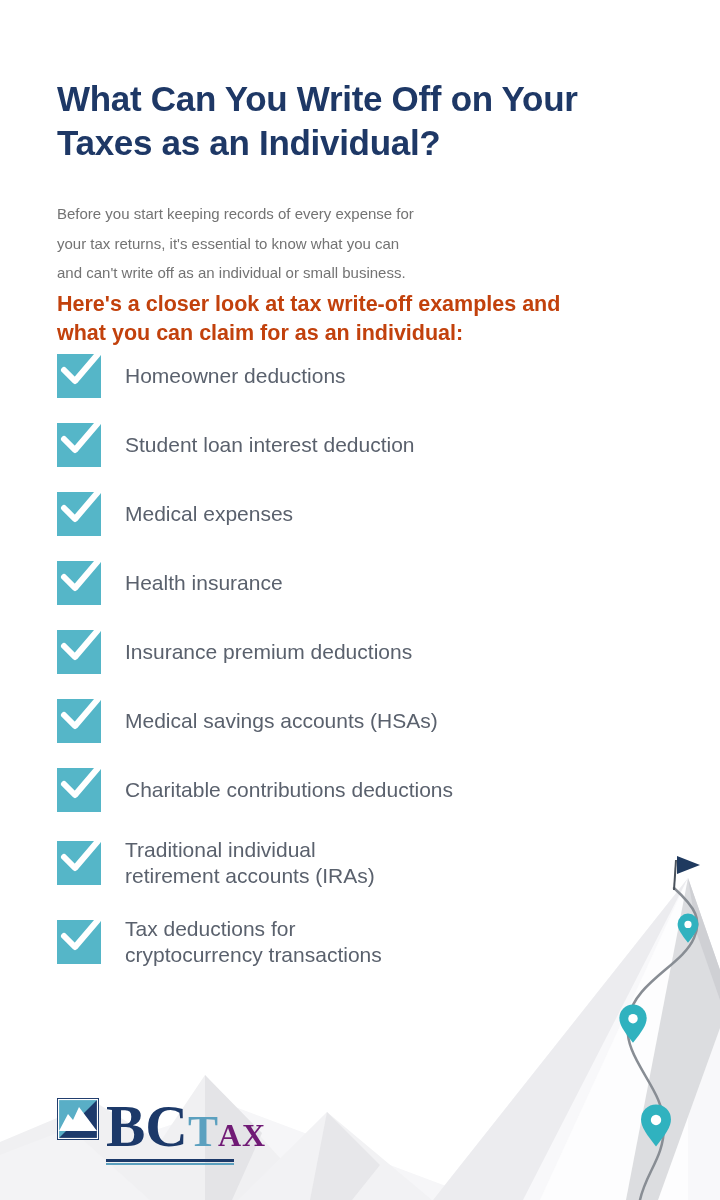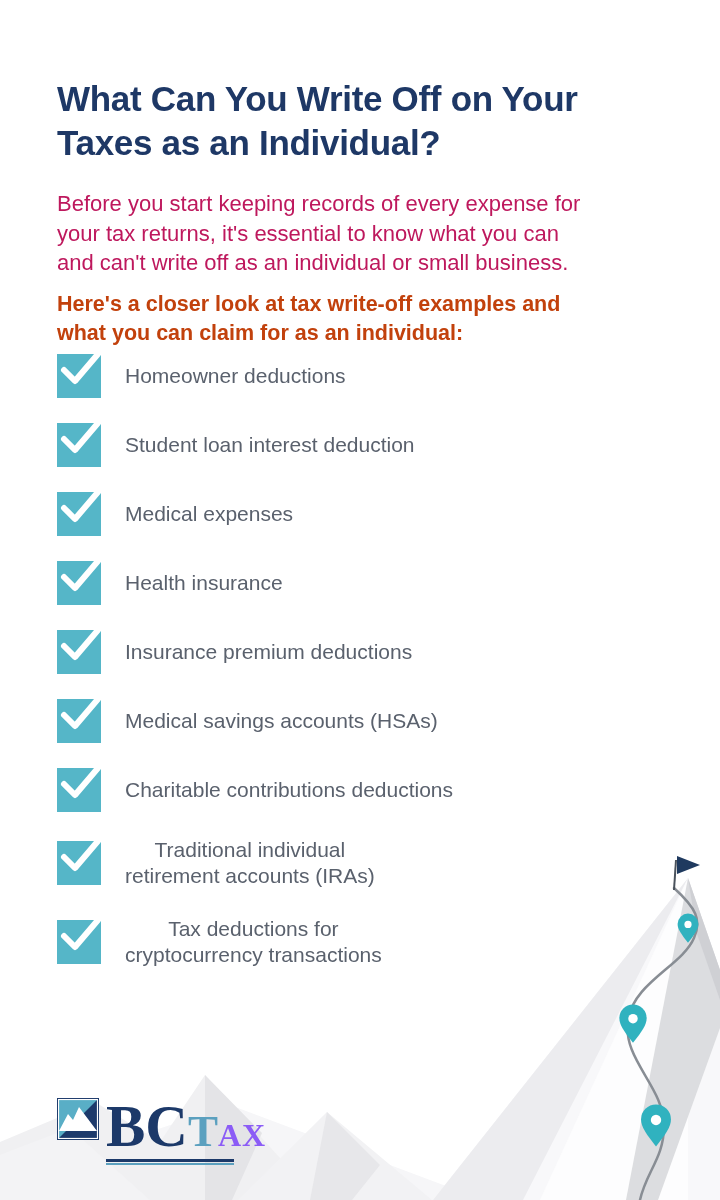--- a/index.html
+++ b/index.html
@@ -7,47 +7,47 @@
     position:relative;width:720px;height:1200px;background:#ffffff;overflow:hidden;
     font-family:"Liberation Sans", sans-serif;color:#595f6b;
   }
   
   .title{
     position:absolute;left:57px;top:54px;width:625px;
     font-size:35px;line-height:44px;font-weight:700;color:#1e3866;letter-spacing:-0.3px;
   }
   .title span{display:block;}
   .intro{
-    position:absolute;left:57px;top:167px;width:620px;
-    font-size:22px;line-height:29.5px;color:#be185d;
+    position:absolute;left:57px;top:184px;width:620px;
+    font-size:15px;line-height:29.5px;color:#737373;
   }
   .intro span{display:block;}
   .subhead{
     position:absolute;left:57px;top:268px;width:620px;
     font-size:21.5px;line-height:29.5px;font-weight:700;color:#c2410c;
   }
   .subhead span{display:block;}
   
   .checklist{position:absolute;left:57px;top:354px;width:560px;z-index:2;}
   .row{display:flex;align-items:center;gap:24px;margin-bottom:25px;min-height:44px;}
   .row.two-line{margin-bottom:27px;}
   .checkbox{
     position:relative;flex:0 0 auto;width:44px;height:44px;background:#55b6c8;
   }
   .checkbox svg{position:absolute;left:4px;top:-4px;overflow:visible;}
   .item-label{font-size:21px;line-height:26px;color:#5a616d;}
-  .item-label span{display:block;text-align:center;}
+  .item-label span{display:block;}
   
   .logo{position:absolute;left:57px;top:1098px;z-index:3;display:flex;align-items:flex-start;gap:7px;}
   .logo-mark{flex:0 0 auto;}
   .logo-textwrap{display:flex;flex-direction:column;}
   .logo-text{display:flex;align-items:baseline;font-family:"Liberation Serif", serif;font-weight:700;margin-top:-6px;}
   .logo-bc{font-size:59px;color:#1c3969;letter-spacing:0px;}
   .logo-t{font-size:45px;color:#5ba0bf;}
-  .logo-ax{font-size:45px;color:#8b5cf6;font-variant:small-caps;letter-spacing:1px;}
+  .logo-ax{font-size:45px;color:#701a75;font-variant:small-caps;letter-spacing:1px;}
   .logo-underline{width:128px;margin-top:-2px;}
   .logo-underline .u1{height:3px;background:#1c3969;}
   .logo-underline .u2{height:2px;background:#5ba0bf;margin-top:1px;}
   
   .scene{position:absolute;left:0;top:850px;width:720px;height:350px;z-index:1;}
 </style>
 </head>
 <body>
 
 <div class="page">

